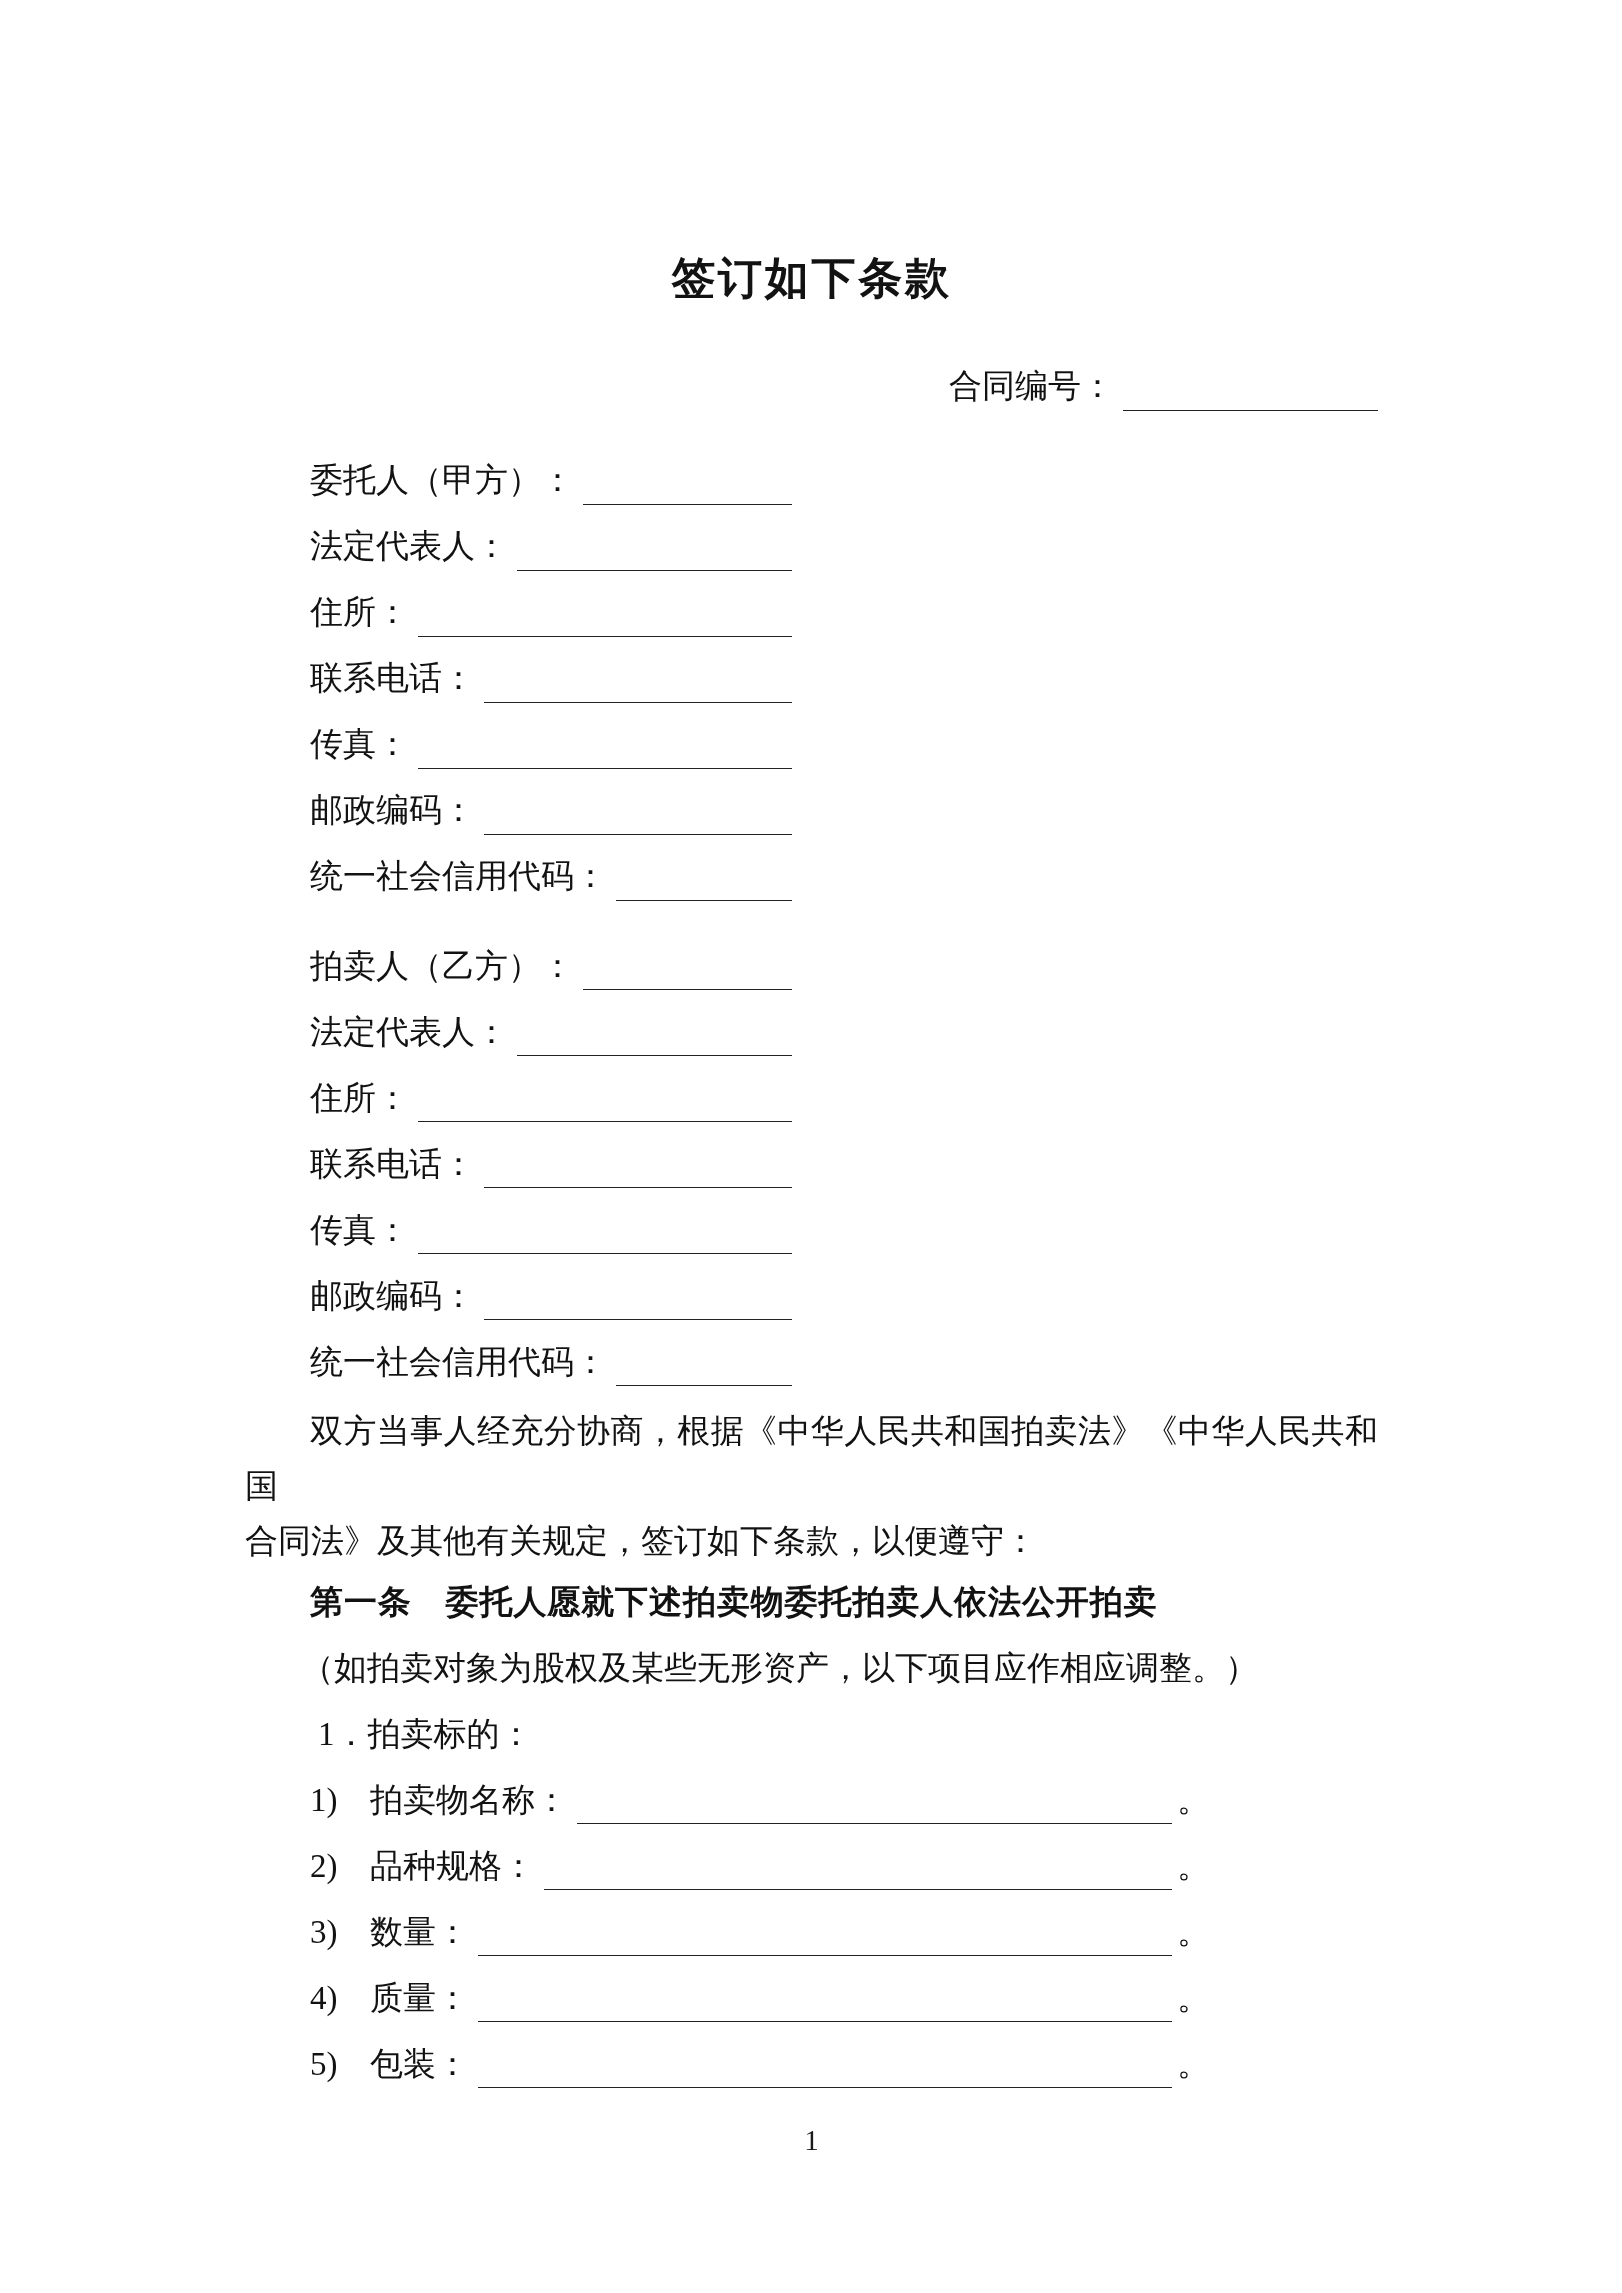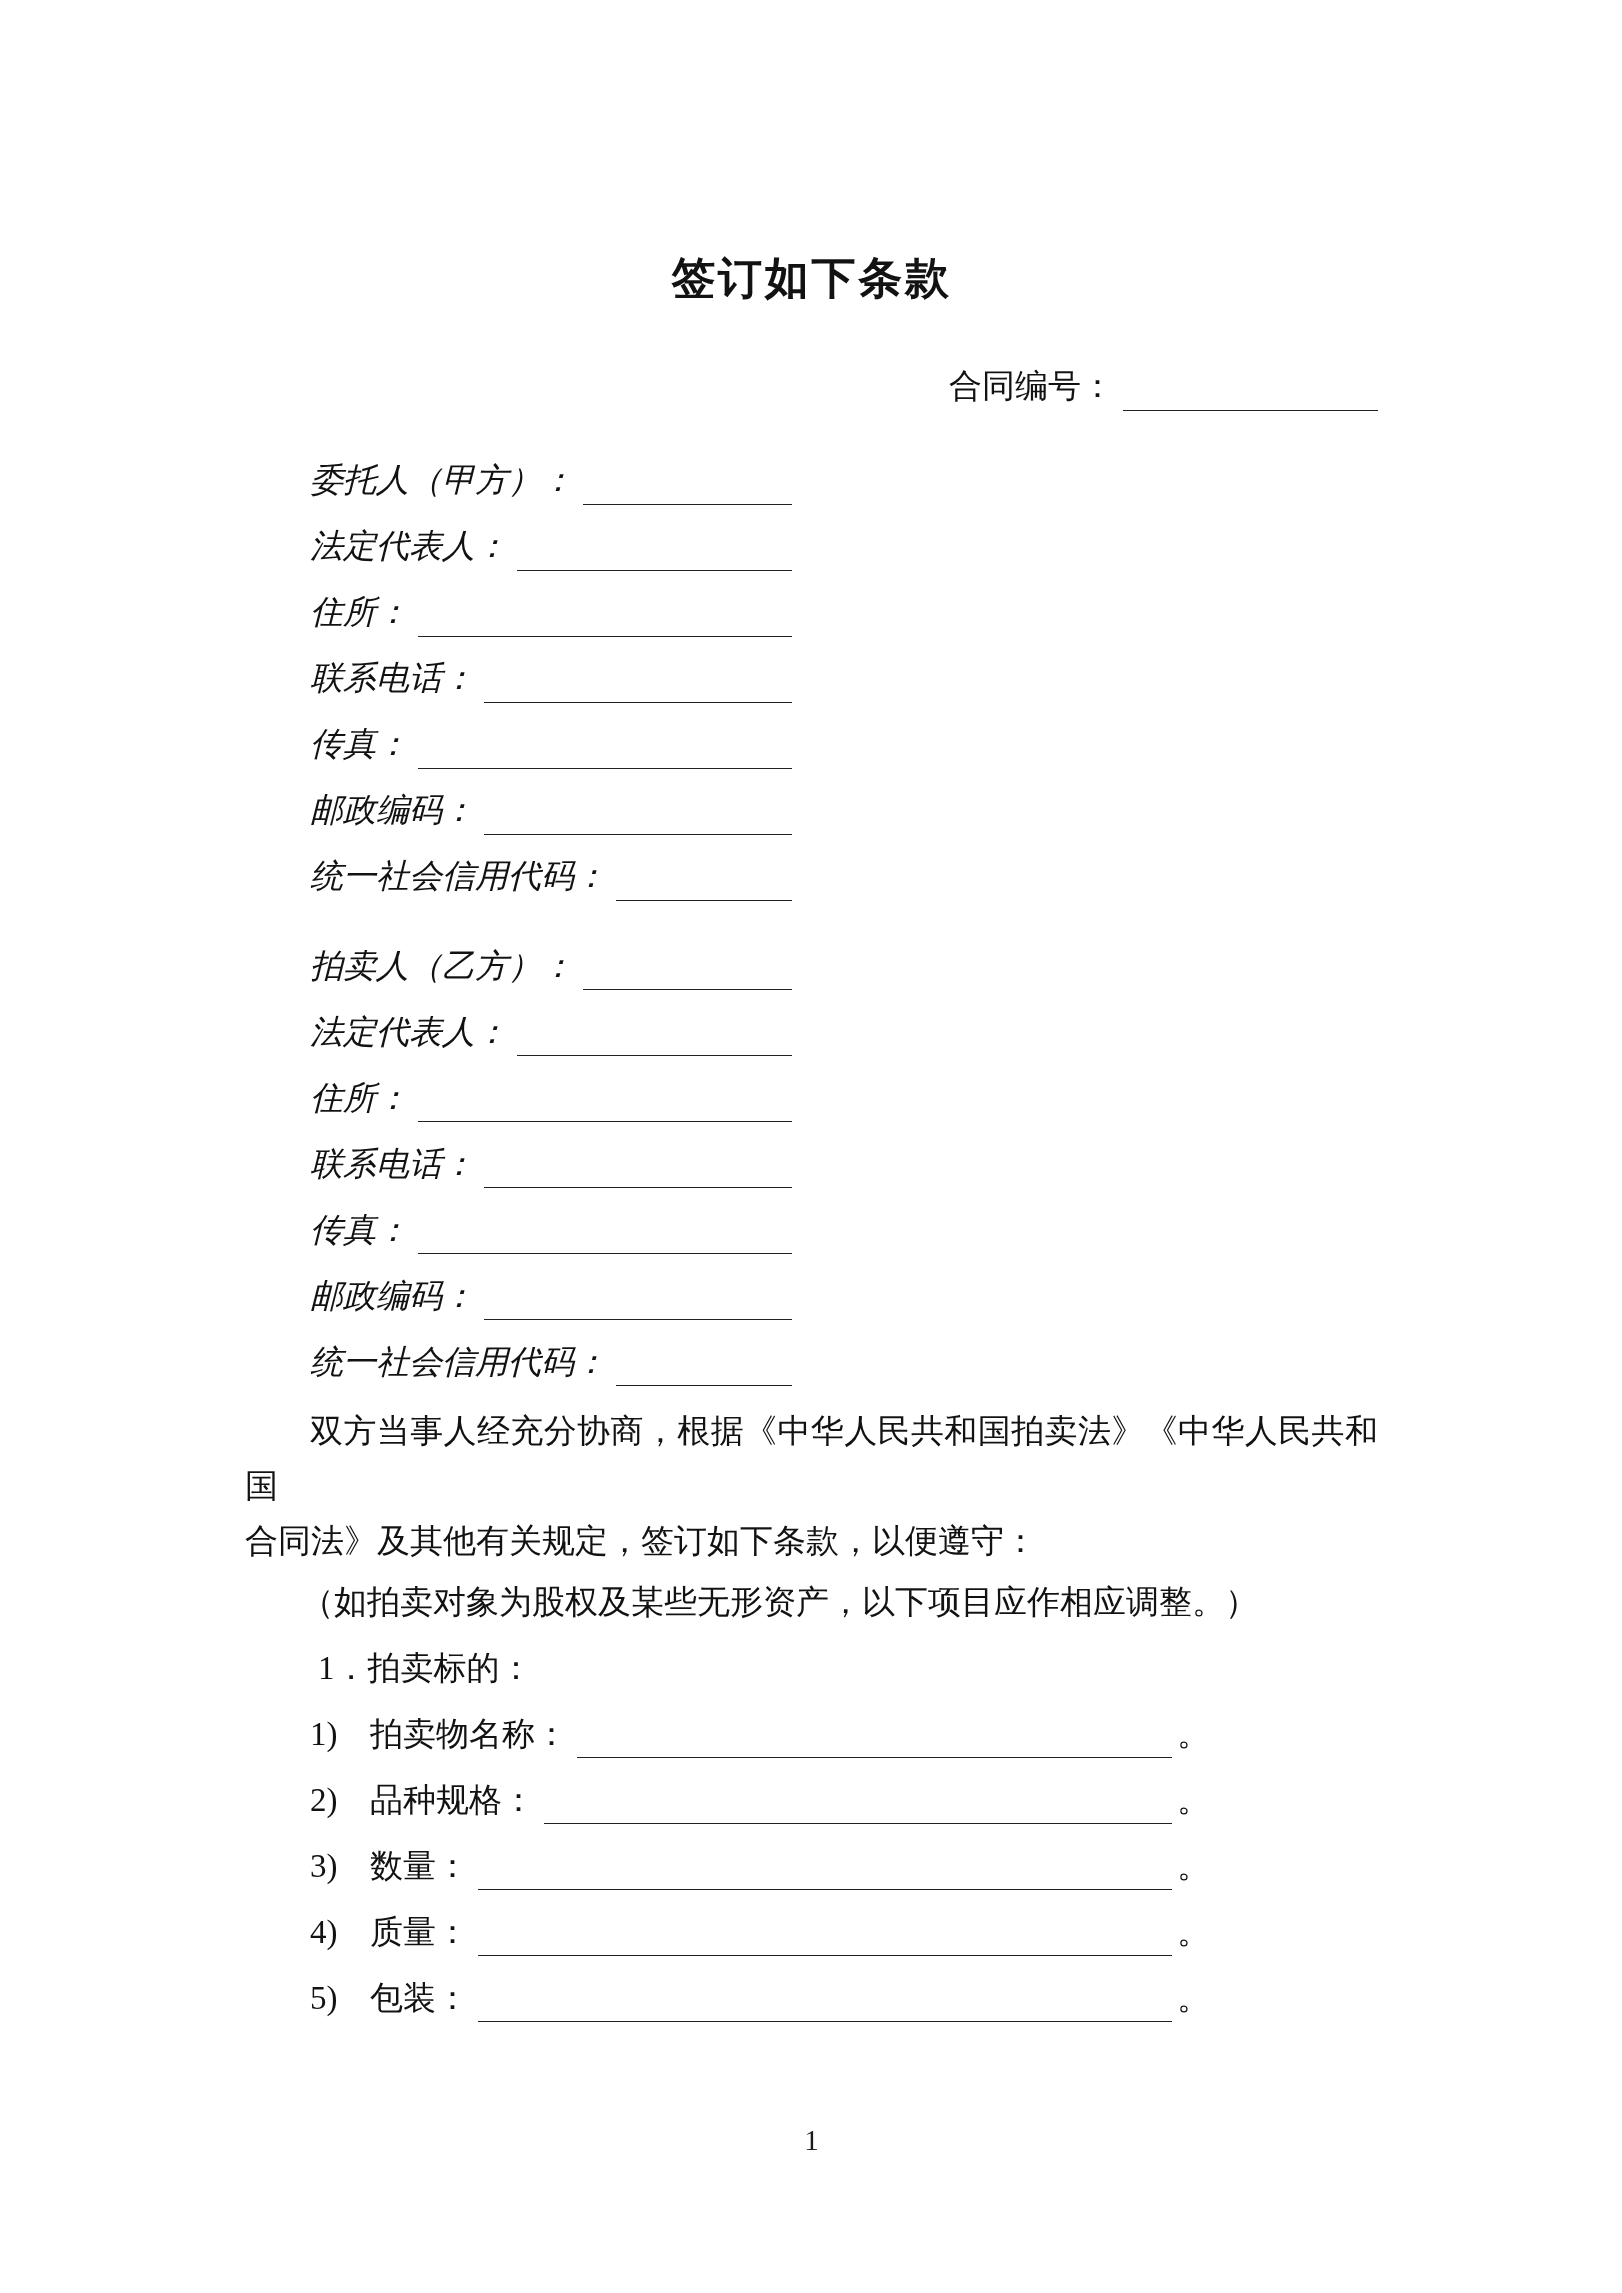--- a/index.html
+++ b/index.html
@@ -29,21 +29,21 @@
     margin-left:9px;
     min-width:36px;
   }
   .contract-row {
     margin-top:45px;
     margin-left:auto;
     width:429px;
     display:flex;
     line-height:66px;
   }
-  .fields { margin-top:28px;font-style:italic; }
+  .fields { margin-top:28px; }
   .fields.party-b { margin-top:23.6px; }
   .field-row {
     display:flex;
     width:482px;
     margin-left:65px;
     line-height:66px;
   }
   .preamble { margin-top:9px; line-height:55px; }
   .preamble-line1 { text-indent:65px; text-align:justify; text-align-last:justify; }
   .preamble-line2 { text-align:left; }
@@ -145,20 +145,21 @@
       <span>统一社会信用代码：</span>
       <span class="blank"></span>
     </div>
   </div>
 
   <div class="preamble">
     <div class="preamble-line1">双方当事人经充分协商，根据《中华人民共和国拍卖法》《中华人民共和国</div>
     <div class="preamble-line2">合同法》及其他有关规定，签订如下条款，以便遵守：</div>
   </div>
 
+  <div class="article-heading">第一条　委托人愿就下述拍卖物委托拍卖人依法公开拍卖</div>
   <div class="article-note">（如拍卖对象为股权及某些无形资产，以下项目应作相应调整。）</div>
   <div class="list-intro">1．拍卖标的：</div>
 
   <div class="item-row">
     <span class="item-no">1)</span>
     <span class="item-label">拍卖物名称：</span>
     <span class="blank"></span>
     <span class="item-period">。</span>
   </div>
   <div class="item-row">

